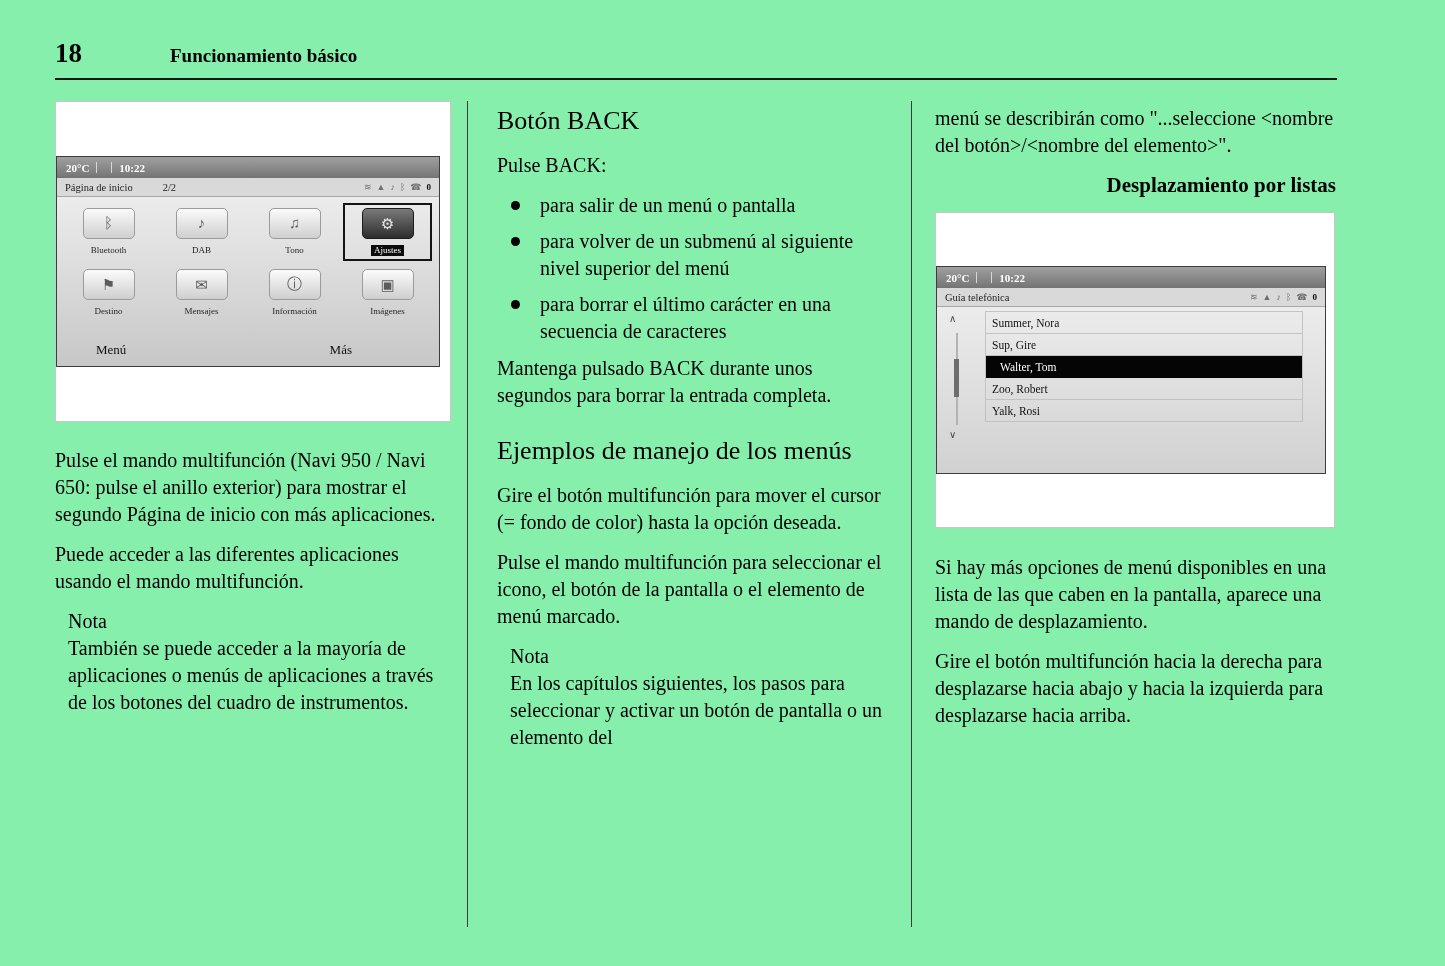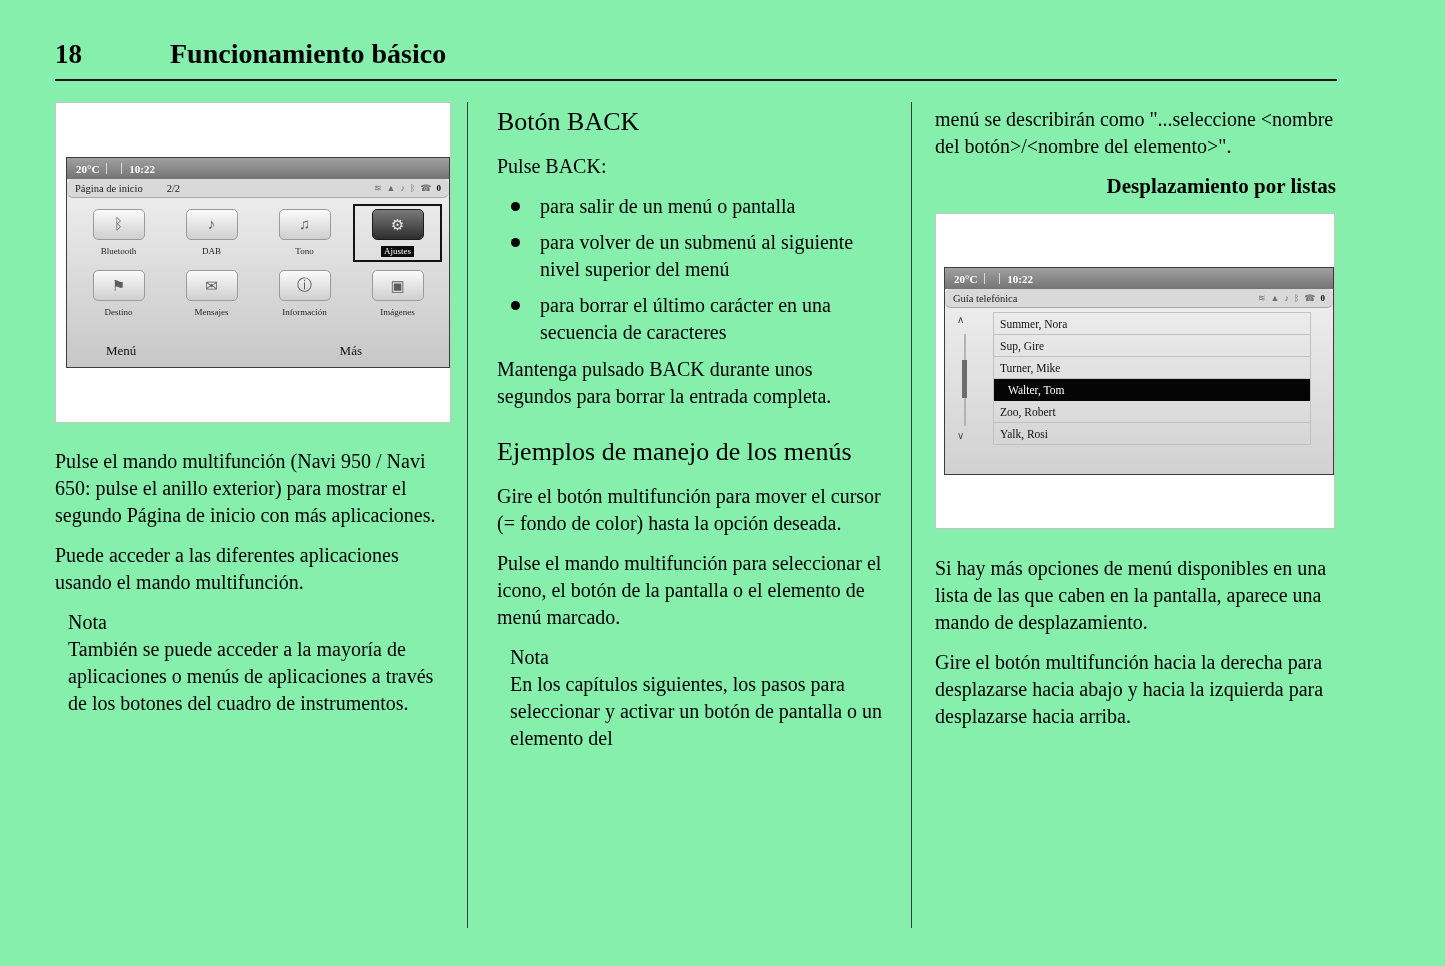--- a/index.html
+++ b/index.html
@@ -4,21 +4,21 @@
 <style>
   * { margin:0; padding:0; box-sizing:border-box; }
   html,body { background:#ffffff; }
   .page {
     position:relative; width:1445px; height:966px; background:#86efac;
     font-family:Liberation Serif, serif; color:#000; overflow:hidden;
   }
   
   .pg-header { display:flex; align-items:baseline; padding:38px 55px 0 55px; }
   .pg-num { font-size:27px; font-weight:bold; width:115px; }
-  .pg-title { font-size:28px; font-weight:bold; }
+  .pg-title { font-size:19px; font-weight:bold; }
   .pg-rule { height:2px; background:#161616; margin:9px 108px 0 55px; }
 
   
   .columns { display:flex; align-items:flex-start; margin:21px 0 0 55px; }
   .vrule { flex:0 0 1px; width:1px; height:826px; background:#3c3c3c; }
   .col1 { width:412px; padding-right:16px; }
   .col2 { width:443px; padding:4px 24px 0 29px; }
   .col3 { width:424px; padding:4px 0 0 23px; }
 
   
@@ -27,37 +27,37 @@
   h2.light.later { margin-top:26px; }
   h3.bold { font-size:21px; font-weight:bold; line-height:26px; margin:2px 0 14px 0;text-align:right; }
   h4.sub { font-size:21px; font-weight:400; line-height:26px; margin:24px 0 8px 0; }
   .note { margin:2px 0 13px 13px; }
   .note p { font-size:20px; line-height:27px; hyphens:manual; }
   ul.bullets { list-style:none; margin:4px 0 10px 0; }
   .bullets li { position:relative; padding-left:43px; font-size:20px; line-height:27px; margin-bottom:9px; hyphens:manual; }
   .bullets li::before { content:""; position:absolute; left:14px; top:9px; width:9px; height:9px; border-radius:50%; background:#000; }
 
   
-  .figure { border:1px solid #c6c6c6; display:flex; align-items:center; justify-content:flex-end; background:#fff; }
+  .figure { border:1px solid #c6c6c6; display:flex; align-items:center; justify-content:flex-start; background:#fff; }
   .fig1 { width:396px; height:321px; margin-bottom:25px; }
   .fig2 { width:400px; height:316px; margin:0 0 26px 0; }
 
   .screen { border:1px solid #3c3c3c; display:flex; flex-direction:column; background:#e9e9e9; }
   .screen1 { width:384px; height:211px; }
   .screen2 { width:390px; height:208px; }
 
   .s-status { flex:0 0 21px; display:flex; align-items:center; padding:0 9px;
     background:linear-gradient(#a0a0a0,#747474); color:#fff; font-size:11px; font-weight:bold; }
   .s-status .tick { width:1px; height:11px; background:#d8d8d8; margin:0 7px; }
   .tick-a { margin-left:52px; }
   .sp { margin-left:auto; }
 
   .s-title { flex:0 0 19px; display:flex; align-items:center; padding:0 8px;
-    background:#d9d9d9; border-bottom:1px solid #a8a8a8; font-size:10.5px; color:#1c1c1c;border-radius:6px; }
-  .s-ind { margin-left:24px; }
+    background:#d9d9d9; border-bottom:1px solid #a8a8a8; font-size:10.5px; color:#1c1c1c; }
+  .s-ind { margin-left:30px; }
   .s-icons { margin-left:auto; display:flex; gap:5px; font-size:9px; color:#6e6e6e; align-items:center; }
   .s-icons .badge { color:#0a0a0a; font-weight:bold; }
 
   
   .s-main { flex:1; background:linear-gradient(#ececec,#c7c7c7); display:flex; flex-direction:column; padding:8px 9px 0 9px; }
   .grid { display:grid; grid-template-columns:repeat(4,1fr); column-gap:8px; row-gap:7px; }
   .tile { text-align:center; padding:3px 2px 2px 2px; }
   .tile-icon { width:52px; height:31px; margin:0 auto; display:flex; align-items:center; justify-content:center;
     border:1px solid #9b9b9b; border-radius:5px; background:linear-gradient(#fbfbfb,#cfcfcf);
     color:#5c5c5c; font-size:15px; }
@@ -214,21 +214,20 @@
           <div class="list-wrap">
             <div class="rail">
               <span class="rail-up">∧</span>
               <span class="rail-track"></span>
               <span class="rail-thumb"></span>
               <span class="rail-down">∨</span>
             </div>
             <div class="rows">
               <div class="row">Summer, Nora</div>
               <div class="row">Sup, Gire</div>
-              <div class="row">Turner, Mike</div>
               <div class="row selected">Walter, Tom</div>
               <div class="row">Zoo, Robert</div>
               <div class="row">Yalk, Rosi</div>
             </div>
           </div>
         </div>
       </div>
 
       <p class="body">Si hay más opciones de menú dispo­nibles en una lista de las que caben en la pantalla, aparece una mando de desplazamiento.</p>
       <p class="body">Gire el botón multifunción hacia la de­recha para desplazarse hacia abajo y hacia la izquierda para desplazarse hacia arriba.</p>

